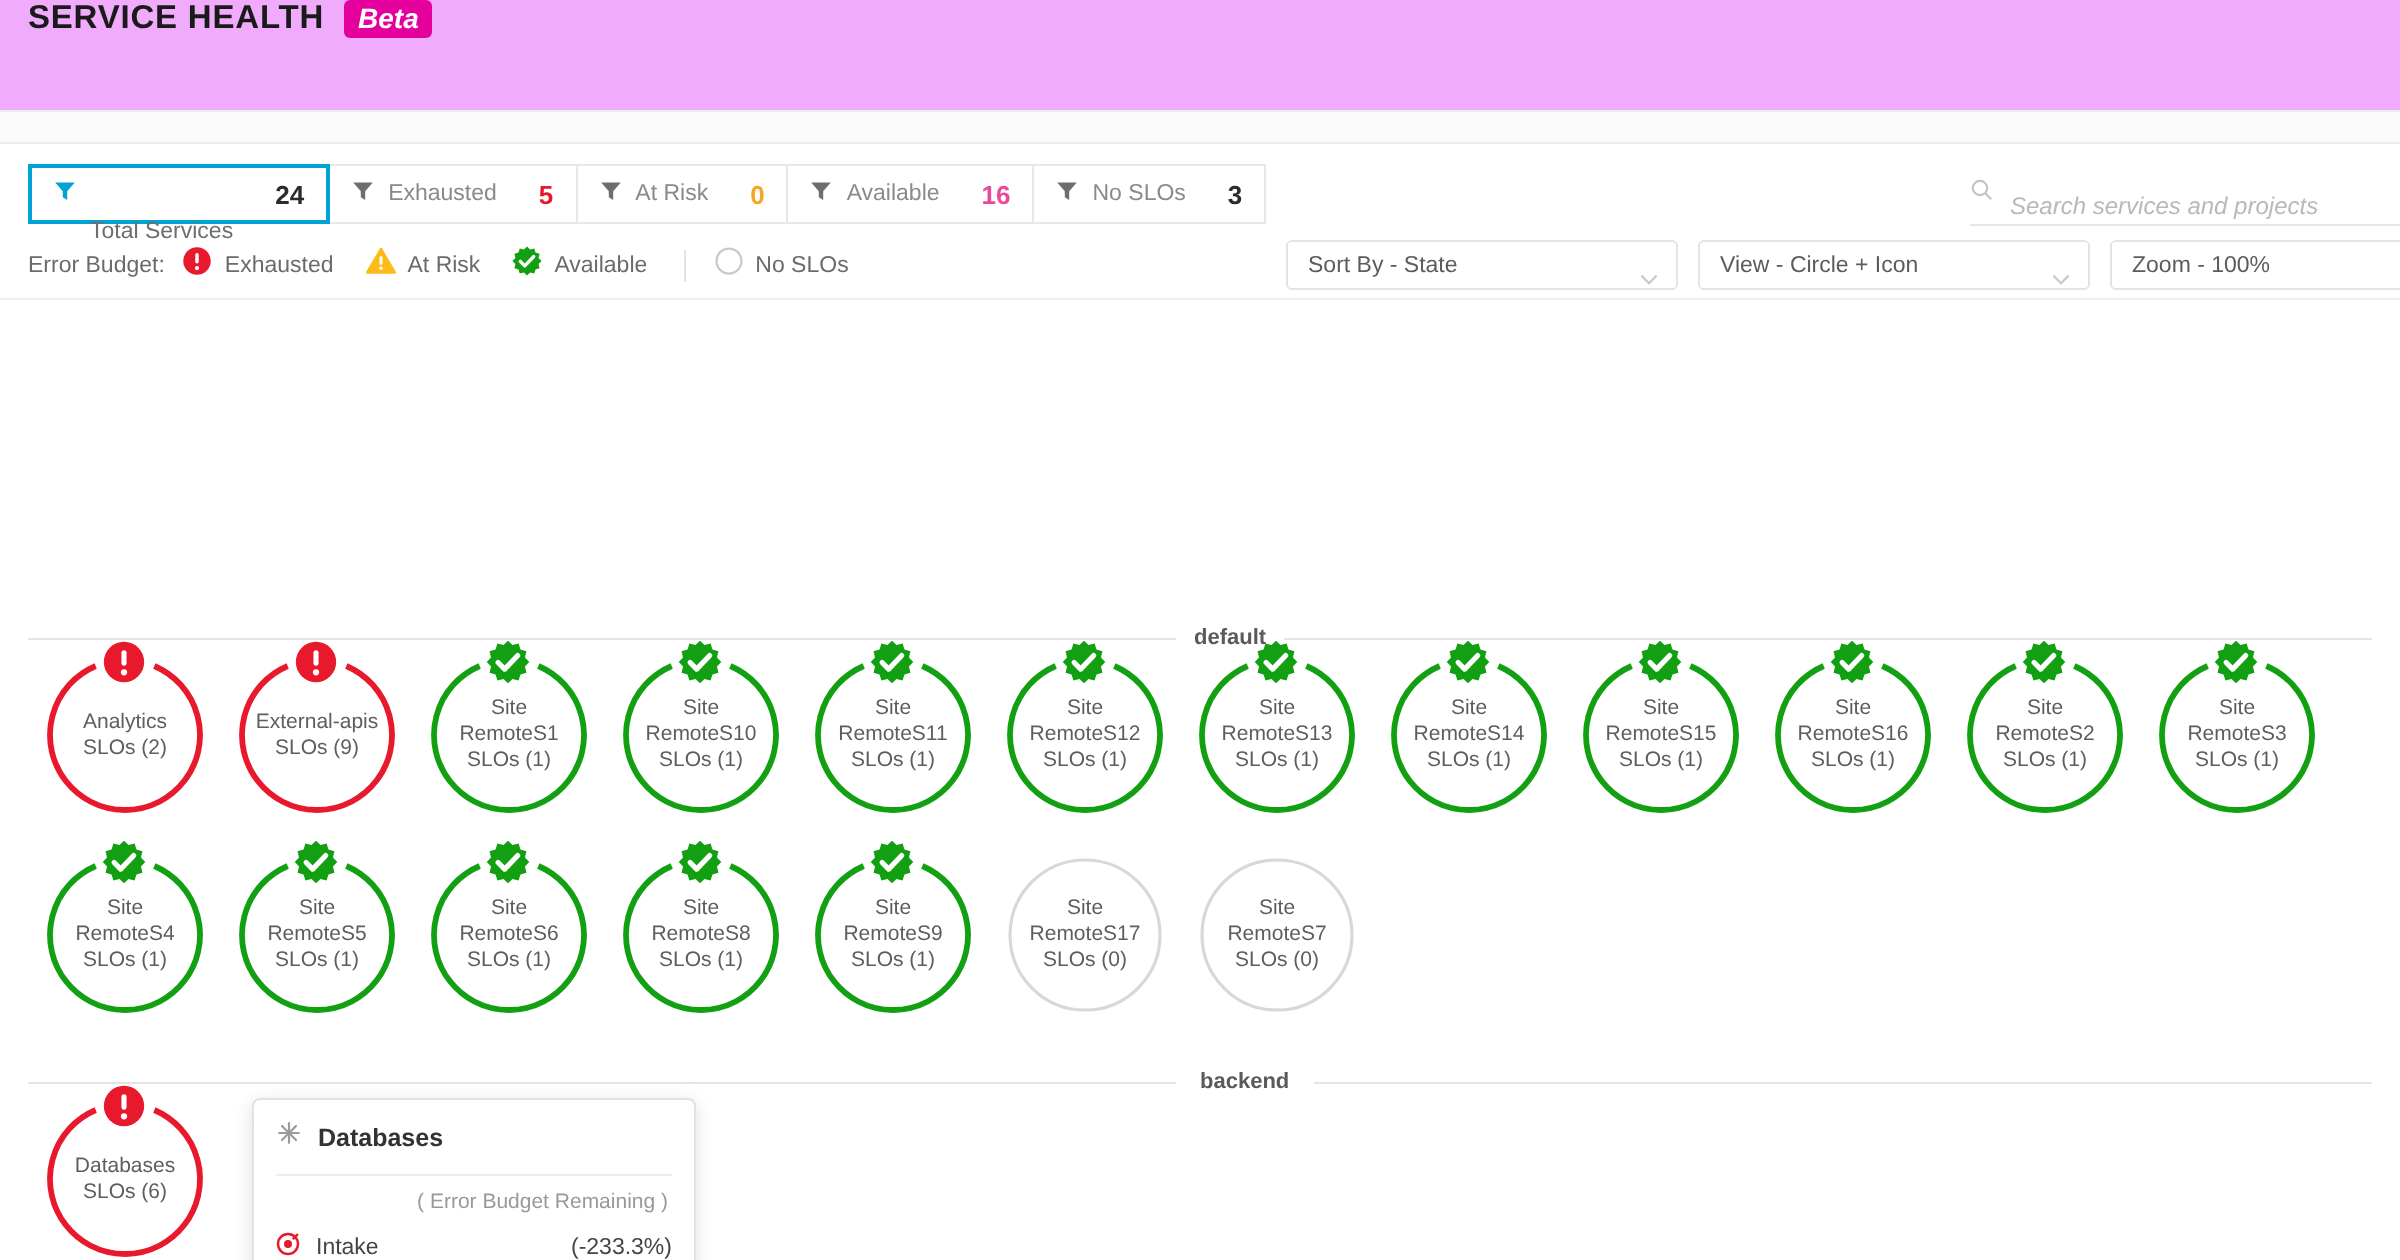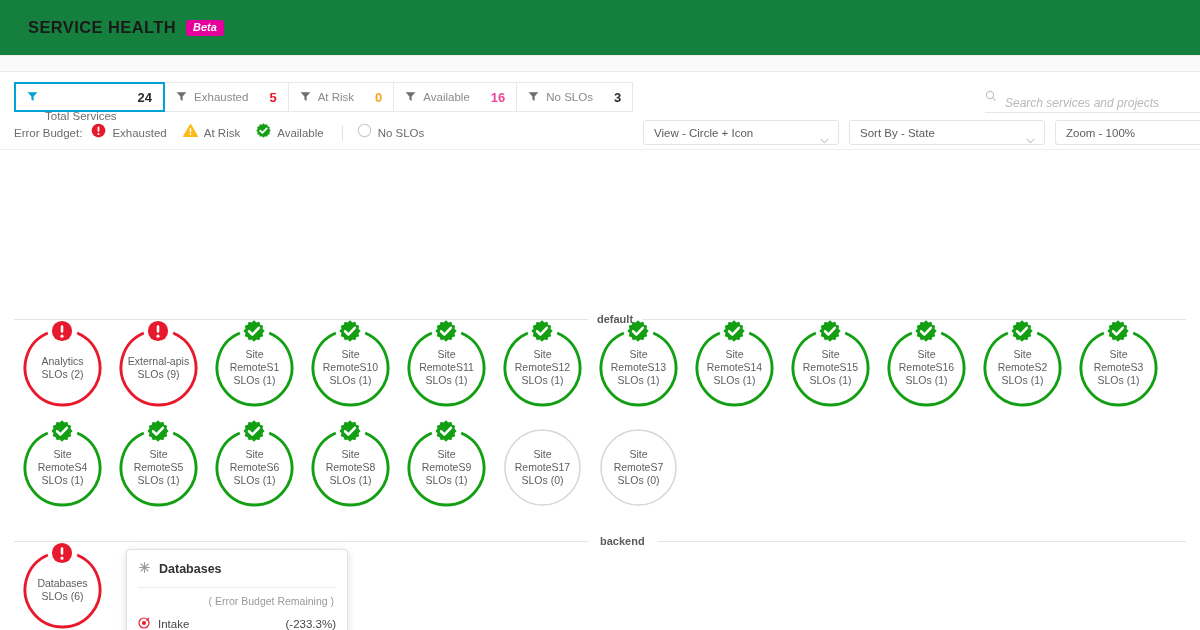--- a/index.html
+++ b/index.html
@@ -7,37 +7,37 @@
     margin: 0; padding: 0;
     width: 1200px; height: 630px;
     background: #ffffff;
     font-family: "Liberation Sans", sans-serif;
     overflow: hidden;
   }
 
   
   .header {
     height: 56px;
-    background: #15803d;
-    display: flex;
-    align-items: center;
-    padding-left: 28px;
+    background: #f0abfc;
+    display: flex;
+    align-items: flex-start;
+    padding-left: 14px;
     border-bottom: 1px solid #ececec;
   }
   .page-title {
     font-size: 16.5px;
     font-weight: bold;
     letter-spacing: 0.4px;
     color: #1a1a1a;
   }
   .beta-badge {
     margin-left: 10px;
     background: #e5009e;
     color: #ffffff;
-    font-size: 11px;
+    font-size: 14px;
     font-style: italic;
     font-weight: bold;
     border-radius: 3px;
     padding: 2px 7px 3px 7px;
     line-height: 1;
   }
 
   .subbar {
     height: 16px;
     background: #fafafa;
@@ -376,27 +376,27 @@
       <div class="legend-item">
         <span><svg width="15" height="15" viewBox="0 0 24 24">
             <circle cx="12" cy="12" r="10" fill="none" stroke="#c9c9c9" stroke-width="1.8"></circle>
           </svg></span>
         <span class="legend-text">No SLOs</span>
       </div>
     </div>
 
   <div class="controls" id="controls">
       <div class="select">
-        <span class="select-label">View - Circle + Icon</span>
+        <span class="select-label">Sort By - State</span>
         <span class="chev"><svg width="9" height="6" viewBox="0 0 9 6">
             <path d="M0.7 0.8 L4.5 4.6 L8.3 0.8" fill="none" stroke="#c9c9c9" stroke-width="1.1"></path>
           </svg></span>
       </div>
       <div class="select">
-        <span class="select-label">Sort By - State</span>
+        <span class="select-label">View - Circle + Icon</span>
         <span class="chev"><svg width="9" height="6" viewBox="0 0 9 6">
             <path d="M0.7 0.8 L4.5 4.6 L8.3 0.8" fill="none" stroke="#c9c9c9" stroke-width="1.1"></path>
           </svg></span>
       </div>
       <div class="select">
         <span class="select-label">Zoom - 100%</span>
       </div>
     </div>
 </div>
 

